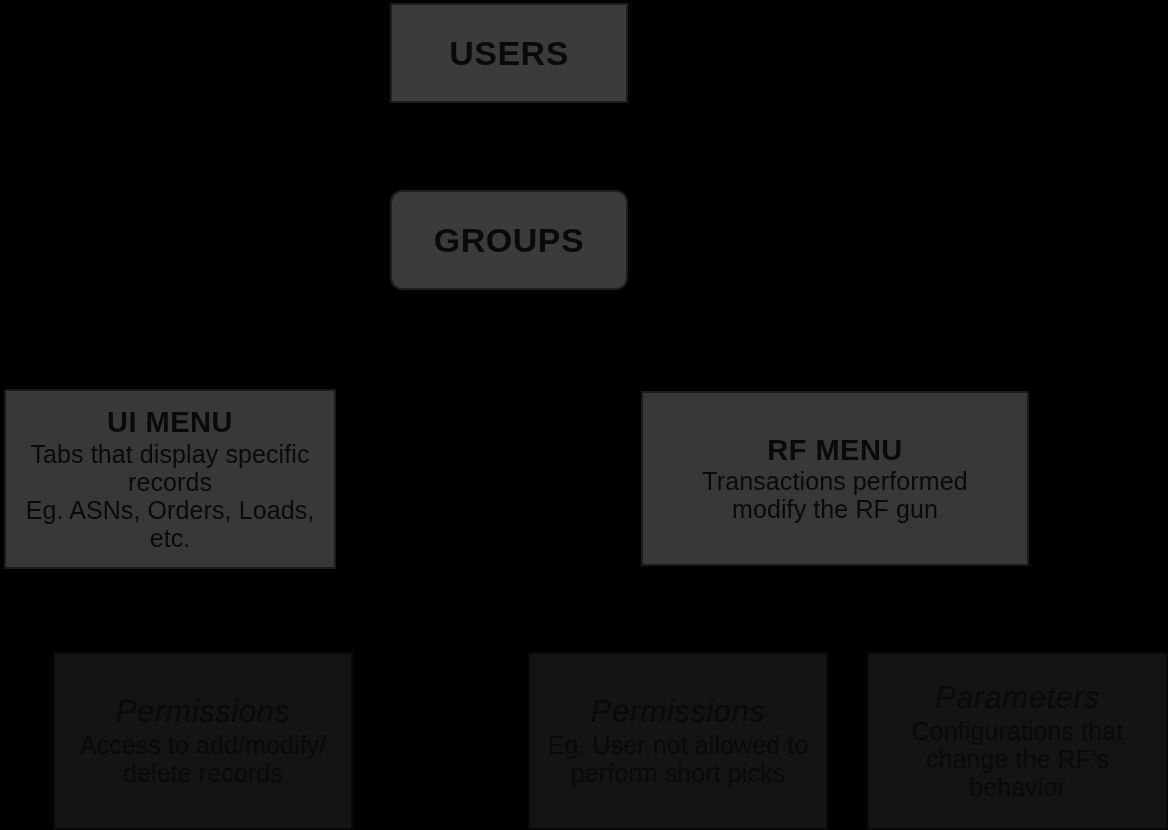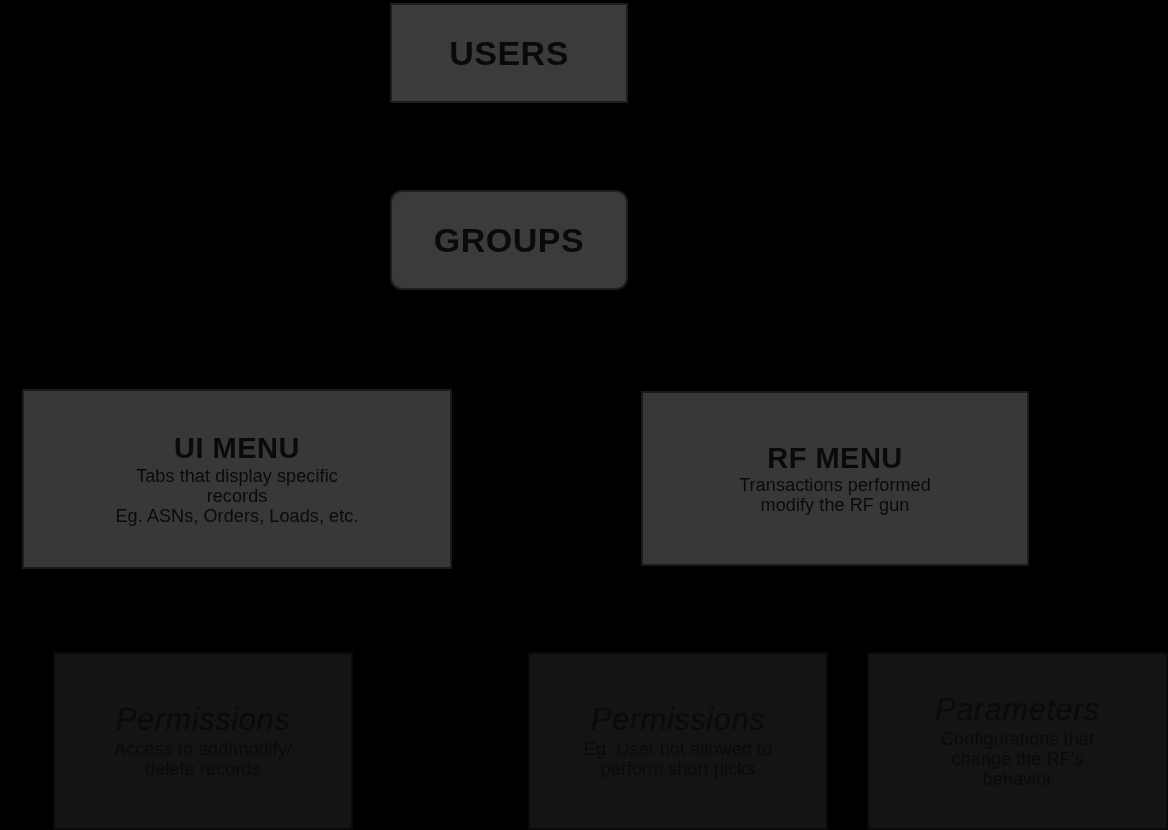--- a/index.html
+++ b/index.html
@@ -80,32 +80,32 @@
     margin-bottom: 1px;
   }
   .node--detail .node-title {
     font-size: 31px;
     font-weight: normal;
     font-style: italic;
     margin-bottom: 1px;
   }
 
   .node-desc {
-    font-size: 18px;
+    font-size: 25px;
     font-weight: normal;
     letter-spacing: 0.1px;
   }
   .node-desc + .node-desc {
     margin-top: 0px;
   }
 
   
   #node-users      { left: 390px; top: 3px;   width: 238px; height: 100px; }
   #node-groups     { left: 390px; top: 190px; width: 238px; height: 100px; border-radius: 12px; }
-  #node-ui-menu    { left: 4px;   top: 389px; width: 430px; height: 180px; margin-left: 18px; }
+  #node-ui-menu    { left: 4px;   top: 389px; width: 332px; height: 180px; }
   #node-rf-menu    { left: 641px; top: 391px; width: 388px; height: 175px; }
   #node-ui-perms   { left: 53px;  top: 652px; width: 300px; height: 178px; }
   #node-rf-perms   { left: 528px; top: 652px; width: 300px; height: 178px; }
   #node-rf-params  { left: 867px; top: 652px; width: 301px; height: 178px; }
 </style>
 </head>
 <body>
 
 <div id="diagram-canvas">
 

